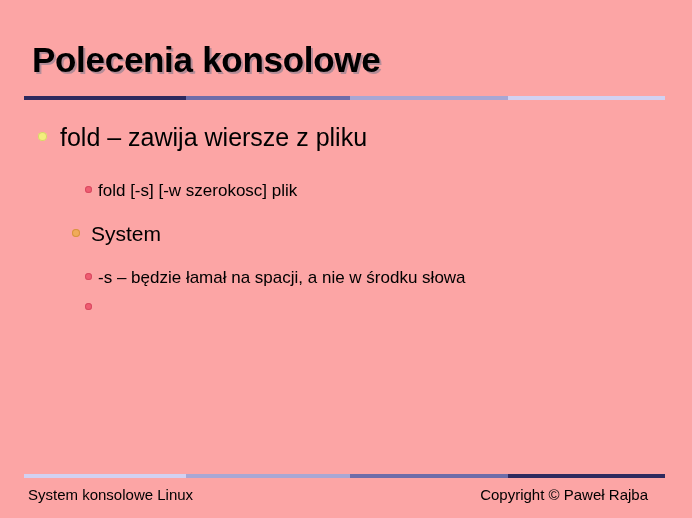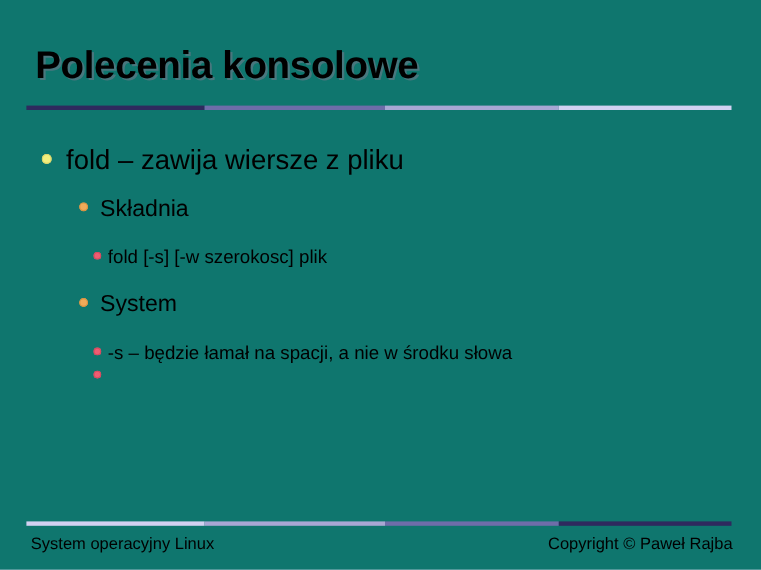--- a/index.html
+++ b/index.html
@@ -10,21 +10,21 @@
     width: 692px;
     height: 518px;
     background: #e3e1fb;
     font-family: "Liberation Sans", sans-serif;
     overflow: hidden;
   }
   .slide {
     position: relative;
     width: 692px;
     height: 518px;
-    background: #0f766e;
+    background: #fca5a5;
   }
 
   
   .slide-title {
     position: absolute;
     left: 32px;
     top: 40px;
     font-size: 35px;
     font-weight: bold;
     color: #000000;
@@ -63,21 +63,21 @@
   .bullet-row {
     display: flex;
     align-items: baseline;
     color: #000000;
   }
   .bullet-dot {
     flex: 0 0 auto;
     border-radius: 50%;
     position: relative;
   }
-  .bullet-text { white-space: nowrap; margin-top: 9px; }
+  .bullet-text { white-space: nowrap; }
 
   
   .lvl1 { padding-left: 38px; height: 38px; }
   .lvl1 .bullet-dot {
     width: 9px; height: 9px;
     background: #f3ef7d;
     box-shadow: 0 0 0 1px #d8d36a inset;
     top: -5px;
     margin-right: 13px;
   }
@@ -130,21 +130,21 @@
     position: absolute;
     left: 0;
     top: 0;
     width: 692px;
     text-align: center;
     line-height: 24px;
     margin-top: 32px;
   }
   .footer-right {
     position: absolute;
-    right: 26px;
+    right: 44px;
     top: 0;
     line-height: 24px;
     white-space: nowrap;
     margin-left: 45px;
   }
 </style>
 </head>
 <body>
 
 <div class="slide">
@@ -160,24 +160,20 @@
 
   <div class="body-list">
 
     <div class="bullet-row lvl1">
       <span class="bullet-dot"></span>
       <span class="bullet-text">fold – zawija wiersze z pliku</span>
     </div>
 
     <div class="gap-sm"></div>
 
-    <div class="bullet-row lvl2">
-      <span class="bullet-dot"></span>
-      <span class="bullet-text">Składnia</span>
-    </div>
 
     <div class="gap-md"></div>
 
     <div class="bullet-row lvl3">
       <span class="bullet-dot"></span>
       <span class="bullet-text">fold [-s] [-w szerokosc] plik</span>
     </div>
 
     <div class="gap-md"></div>
 
@@ -202,18 +198,18 @@
   </div>
 
   <div class="rule rule-bottom">
     <div class="seg s1"></div>
     <div class="seg s2"></div>
     <div class="seg s3"></div>
     <div class="seg s4"></div>
   </div>
 
   <div class="footer">
-    <div class="footer-left">System operacyjny Linux</div>
+    <div class="footer-left">System konsolowe Linux</div>
     <div class="footer-center">- 33 -</div>
     <div class="footer-right">Copyright © Paweł Rajba</div>
   </div>
 
 </div>
 
 </body></html>

